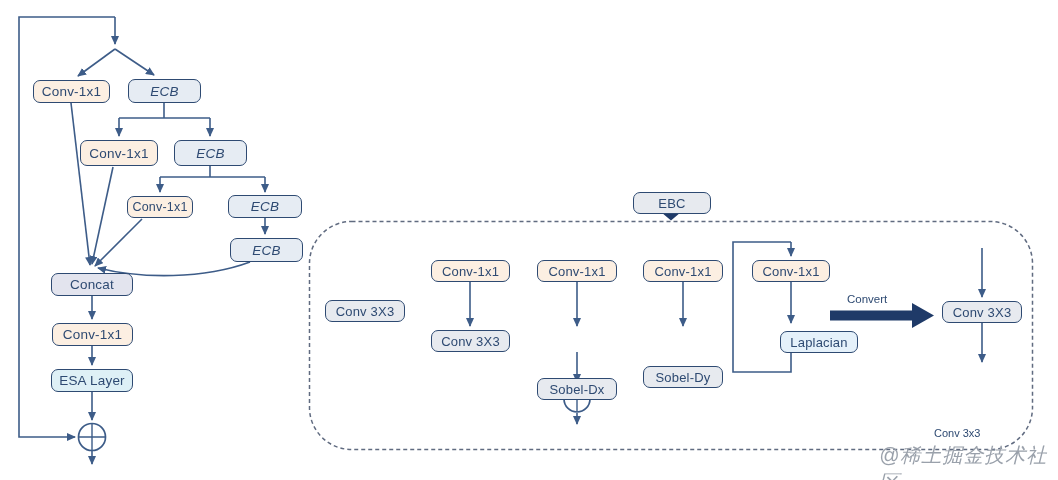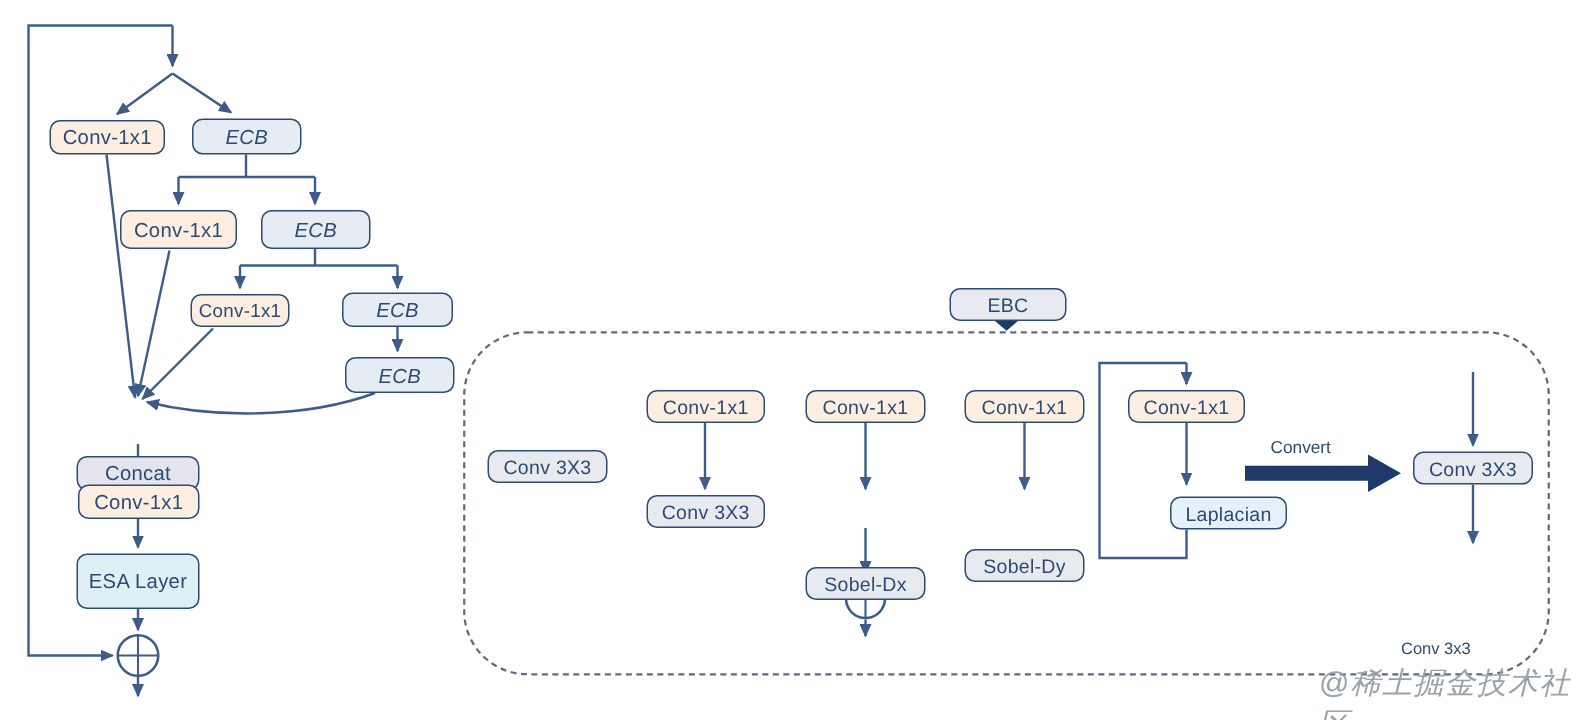--- a/index.html
+++ b/index.html
@@ -19,21 +19,21 @@
     position:absolute;z-index:2;box-sizing:border-box;
     border:1.5px solid var(--border);border-radius:7px;
     display:flex;align-items:center;justify-content:center;
     color:var(--text);font-size:13.5px;letter-spacing:.2px;
   }
   .node.md{font-size:13px;}
   .node.sm{font-size:12.5px;}
   .cream{background:var(--cream);text-align:right;}
   .blue{background:var(--blue);font-style:italic;}
   .gray{background:var(--gray);}
-  .lavender{background:var(--lavender);margin-top:31px;}
+  .lavender{background:var(--lavender);}
   .cyan{background:var(--cyan);}
   .lightblue{background:var(--lightblue);margin-left:28px;}
   .caption{
     position:absolute;z-index:3;color:var(--text);font-weight:normal;
     text-align:left;
   }
   .caption.convert{left:847px;top:293px;width:70px;font-size:11.5px;}
   .caption.corner{left:934px;top:427px;width:100px;font-size:11px;}
   .watermark{
     position:absolute;z-index:4;left:879px;top:442px;
@@ -120,21 +120,21 @@
 
   <div class="node cream" style="left:33px;top:80px;width:77px;height:23px;">Conv-1x1</div>
   <div class="node blue" style="left:128px;top:79px;width:73px;height:24px;">ECB</div>
   <div class="node cream" style="left:80px;top:140px;width:78px;height:26px;">Conv-1x1</div>
   <div class="node blue" style="left:174px;top:140px;width:73px;height:26px;">ECB</div>
   <div class="node cream sm" style="left:127px;top:196px;width:66px;height:22px;">Conv-1x1</div>
   <div class="node blue" style="left:228px;top:195px;width:74px;height:23px;">ECB</div>
   <div class="node blue" style="left:230px;top:238px;width:73px;height:24px;">ECB</div>
   <div class="node lavender" style="left:51px;top:273px;width:82px;height:23px;">Concat</div>
   <div class="node cream" style="left:52px;top:323px;width:81px;height:23px;">Conv-1x1</div>
-  <div class="node cyan" style="left:51px;top:369px;width:82px;height:37px;text-align:center;">ESA Layer</div>
+  <div class="node cyan" style="left:51px;top:369px;width:82px;height:23px;text-align:center;">ESA Layer</div>
 
   <div class="node gray md" style="left:633px;top:192px;width:78px;height:22px;">EBC</div>
 
   <div class="node gray md" style="left:325px;top:300px;width:80px;height:22px;">Conv 3X3</div>
 
   <div class="node cream md" style="left:431px;top:260px;width:79px;height:22px;">Conv-1x1</div>
   <div class="node gray md" style="left:431px;top:330px;width:79px;height:22px;">Conv 3X3</div>
 
   <div class="node cream md" style="left:537px;top:260px;width:80px;height:22px;">Conv-1x1</div>
   <div class="node gray md" style="left:537px;top:330px;width:80px;height:22px;margin-top:48px;">Sobel-Dx</div>

